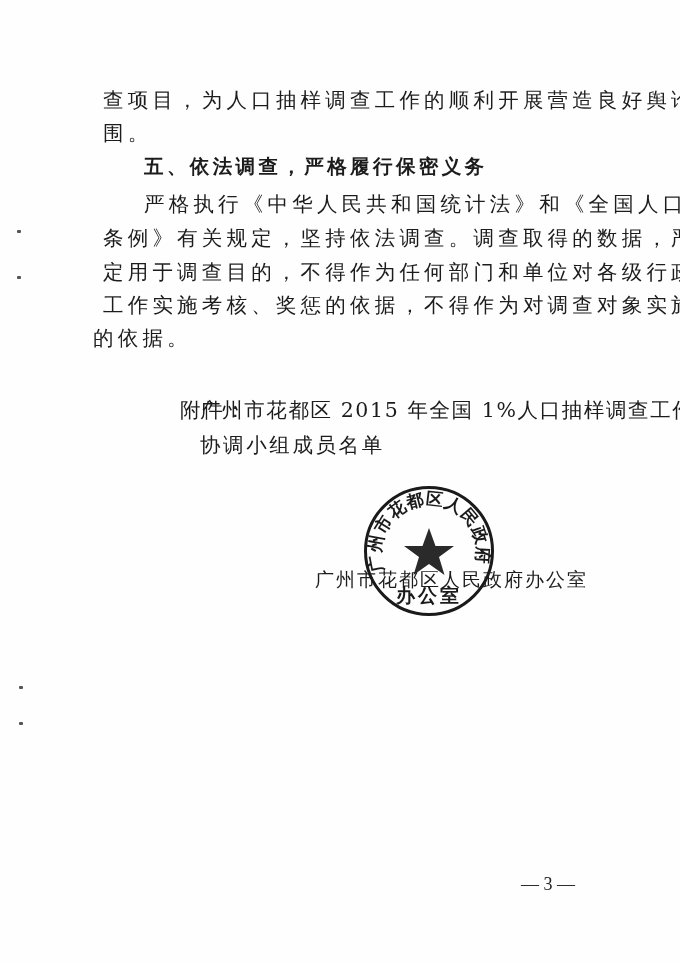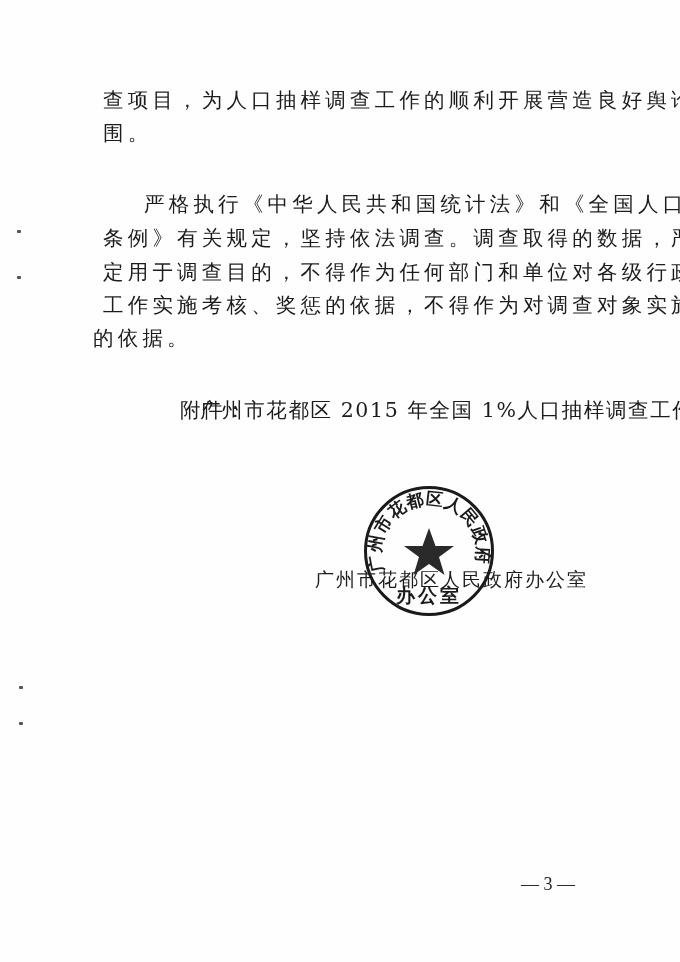--- a/index.html
+++ b/index.html
@@ -80,29 +80,31 @@
 <div class="page">
 
   <div class="margin-mark" style="left:17px; top:230px;"></div>
   <div class="margin-mark" style="left:17px; top:276px;"></div>
   <div class="margin-mark" style="left:19px; top:686px;"></div>
   <div class="margin-mark" style="left:19px; top:722px;"></div>
 
   <div class="line" style="left:103px; top:88px;">查项目，为人口抽样调查工作的顺利开展营造良好舆论氛</div>
   <div class="line" style="left:103px; top:121px;">围。</div>
 
+  <div class="line heading" style="left:144px; top:155px;">五、依法调查，严格履行保密义务</div>
 
   <div class="line" style="left:144px; top:192px;">严格执行《中华人民共和国统计法》和《全国人口普查</div>
   <div class="line" style="left:103px; top:226px;">条例》有关规定，坚持依法调查。调查取得的数据，严格限</div>
   <div class="line" style="left:103px; top:260px;">定用于调查目的，不得作为任何部门和单位对各级行政管理</div>
   <div class="line" style="left:103px; top:293px;">工作实施考核、奖惩的依据，不得作为对调查对象实施处罚</div>
   <div class="line" style="left:93px; top:326px;">的依据。</div>
 
   <div class="line" style="left:132px; top:398px; letter-spacing:2px;margin-left:48px;">附件：</div>
   <div class="line" style="left:200px; top:398px; letter-spacing:1.6px;">广州市花都区 2015 年全国 1%人口抽样调查工作</div>
+  <div class="line" style="left:200px; top:433px; letter-spacing:2.6px;">协调小组成员名单</div>
 
   <div class="stamp">
     <svg width="130" height="130" viewBox="0 0 130 130">
       <defs>
         <path id="ringPath" d="M 22,88 A 48,48 0 1,1 108,88" fill="none"></path>
       </defs>
       <text font-size="17" font-family="DejaVu Serif, serif" font-weight="bold" fill="#1a1a1a" letter-spacing="1">
         <textPath href="#ringPath" startOffset="2%">广州市花都区人民政府</textPath>
       </text>
       <polygon points="65,42 71.5,60 90,60 75,71 80.5,89 65,78 49.5,89 55,71 40,60 58.5,60" fill="#2a2a2a"></polygon>

